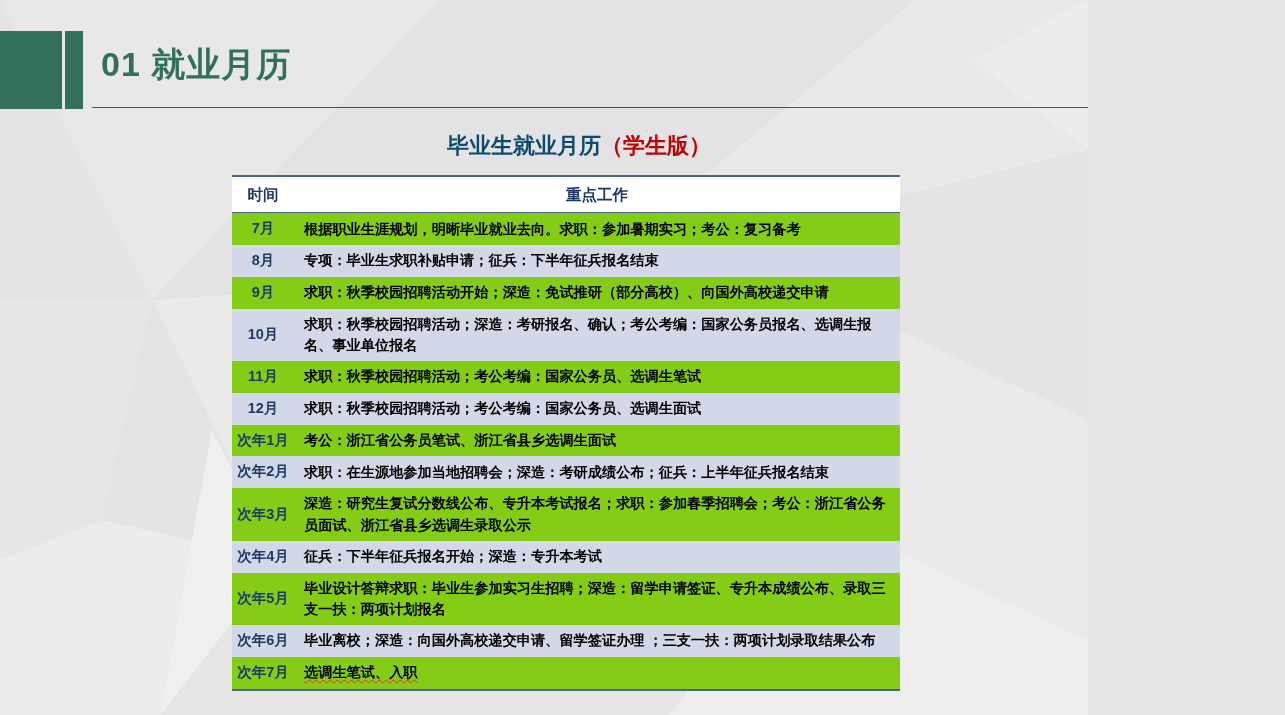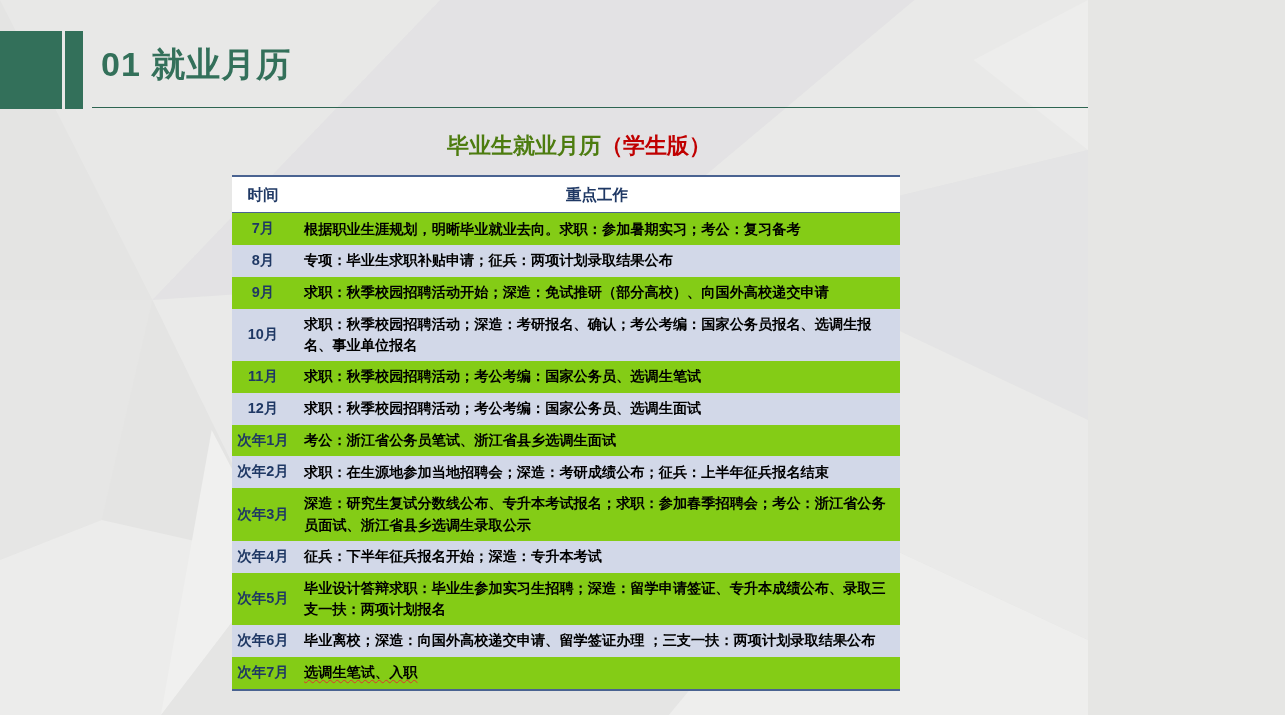--- a/index.html
+++ b/index.html
@@ -74,21 +74,21 @@
     position: absolute;
     left: 245px;
     top: 132px;
     width: 668px;
     text-align: center;
     font-size: 22px;
     font-weight: bold;
     white-space: nowrap;
     line-height: 1.3;
   }
-  .table-title .t-main { color: #4d7c0f; margin-top: 8px; }
+  .table-title .t-main { color: #0c4a6e; margin-top: 8px; }
   .table-title .t-sub  { color: #C00000; }
 
   
   .cal-table {
     position: absolute;
     left: 232px;
     top: 175px;
     width: 668px;
     border-collapse: collapse;
     table-layout: fixed;
@@ -188,21 +188,21 @@
         <th class="th-work">重点工作</th>
       </tr>
     </thead>
     <tbody id="cal-body">
         <tr class="odd">
           <td class="m-cell">7月</td>
           <td class="w-cell">根据职业生涯规划，明晰毕业就业去向。求职：参加暑期实习；考公：复习备考</td>
         </tr>
         <tr class="even">
           <td class="m-cell">8月</td>
-          <td class="w-cell">专项：毕业生求职补贴申请；征兵：两项计划录取结果公布</td>
+          <td class="w-cell">专项：毕业生求职补贴申请；征兵：下半年征兵报名结束</td>
         </tr>
         <tr class="odd">
           <td class="m-cell">9月</td>
           <td class="w-cell">求职：秋季校园招聘活动开始；深造：免试推研（部分高校）、向国外高校递交申请</td>
         </tr>
         <tr class="even">
           <td class="m-cell">10月</td>
           <td class="w-cell">求职：秋季校园招聘活动；深造：考研报名、确认；考公考编：国家公务员报名、选调生报名、事业单位报名</td>
         </tr>
         <tr class="odd">

